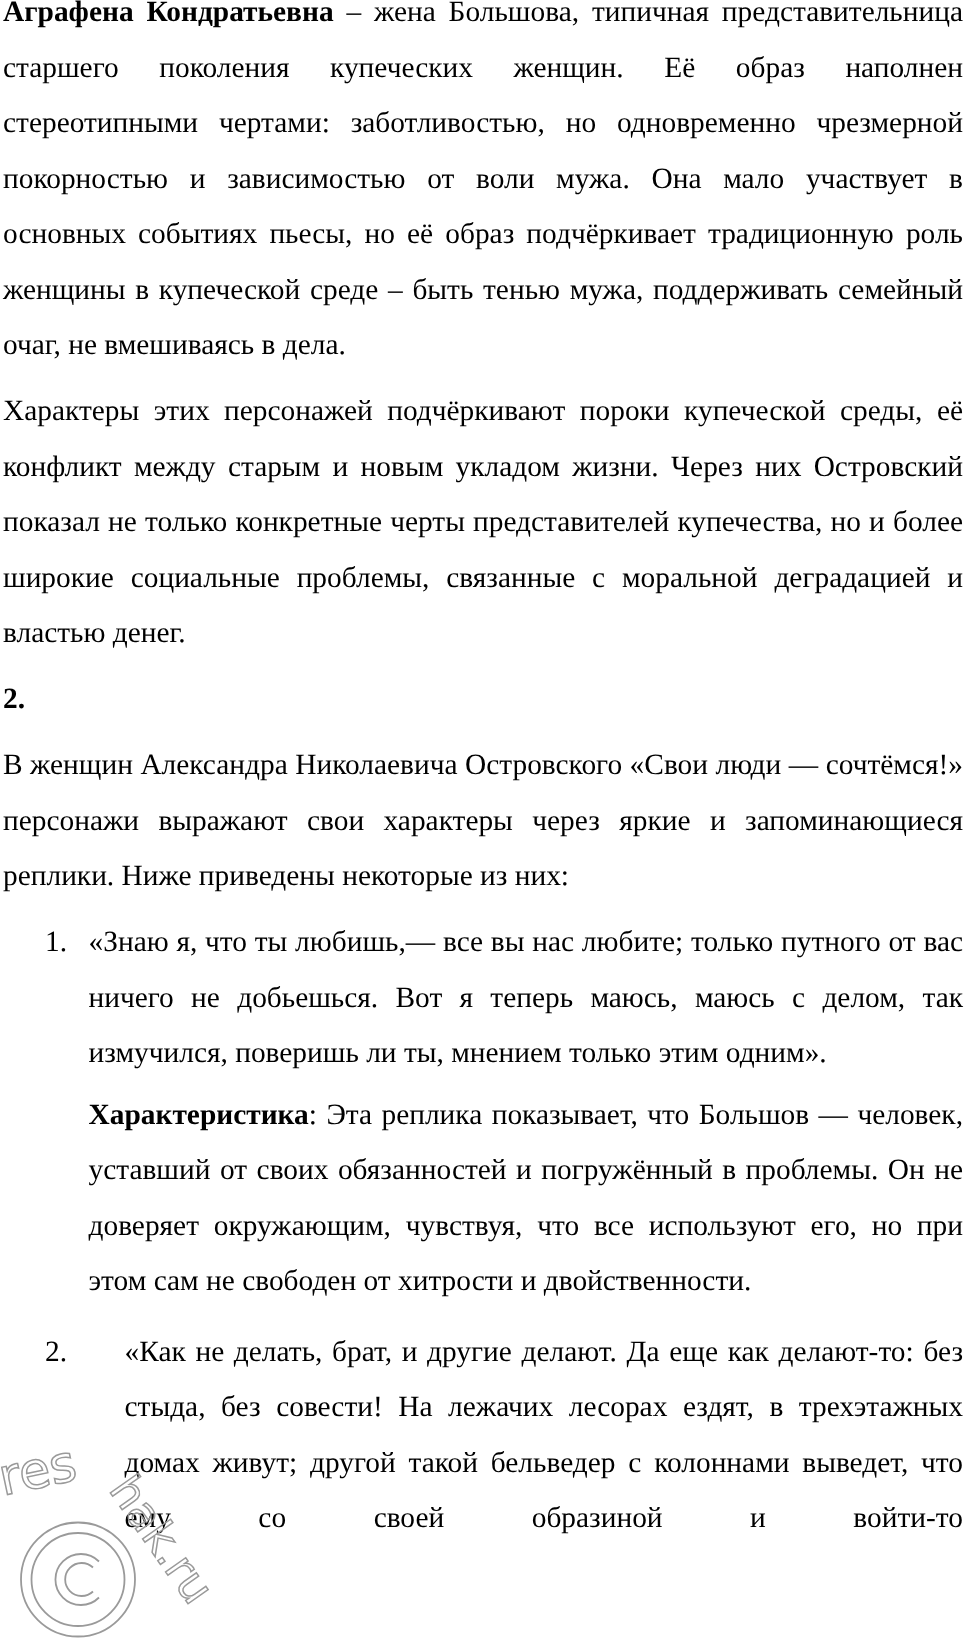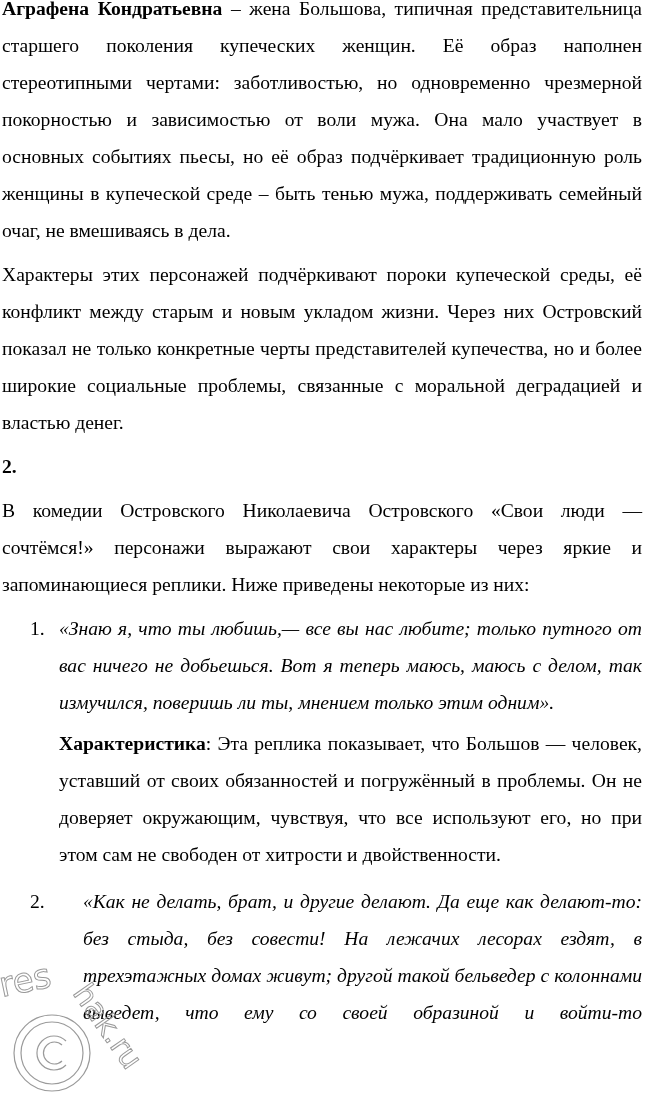--- a/index.html
+++ b/index.html
@@ -23,21 +23,21 @@
       top: -10px;
       width: 640px;
     }
     p {
       margin: 0;
       text-align: justify;
       text-align-last: left;
     }
     .para { margin-bottom: 7px; }
     .b { font-weight: bold; }
-    .i { font-style: italic; }
+    .i { }
     .heading { margin-bottom: 7px; font-weight: bold; }
     ol.quotes {
       list-style: none;
       margin: 0;
       padding: 0;
     }
     ol.quotes li {
       position: relative;
       padding-left: 57px;
       margin-bottom: 10px;
@@ -61,21 +61,21 @@
 <body>
 
 <div class="doc">
 
   <p class="para"><span class="b">Аграфена Кондратьевна</span><span> – жена Большова, типичная представительница старшего поколения купеческих женщин. Её образ наполнен стереотипными чертами: заботливостью, но одновременно чрезмерной покорностью и зависимостью от воли мужа. Она мало участвует в основных событиях пьесы, но её образ подчёркивает традиционную роль женщины в купеческой среде – быть тенью мужа, поддерживать семейный очаг, не вмешиваясь в дела.</span></p>
 
   <p class="para">Характеры этих персонажей подчёркивают пороки купеческой среды, её конфликт между старым и новым укладом жизни. Через них Островский показал не только конкретные черты представителей купечества, но и более широкие социальные проблемы, связанные с моральной деградацией и властью денег.</p>
 
   <p class="heading">2.</p>
 
-  <p class="para">В комедии Островского Николаевича Островского «Свои люди — сочтёмся!» персонажи выражают свои характеры через яркие и запоминающиеся реплики. Ниже приведены некоторые из них:</p>
+  <p class="para">В женщин Александра Николаевича Островского «Свои люди — сочтёмся!» персонажи выражают свои характеры через яркие и запоминающиеся реплики. Ниже приведены некоторые из них:</p>
 
 
   <ol class="quotes">
     <li>
       <span class="num">1.</span>
       <p class="quote i">«Знаю я, что ты любишь,— все вы нас любите; только путного от вас ничего не добьешься. Вот я теперь маюсь, маюсь с делом, так измучился, поверишь ли ты, мнением только этим одним».</p>
       <p><span class="b">Характеристика</span><span>:</span><span> Эта реплика показывает, что Большов — человек, уставший от своих обязанностей и погружённый в проблемы. Он не доверяет окружающим, чувствуя, что все используют его, но при этом сам не свободен от хитрости и двойственности.</span></p>
     </li>
     <li>
       <span class="num">2.</span>

